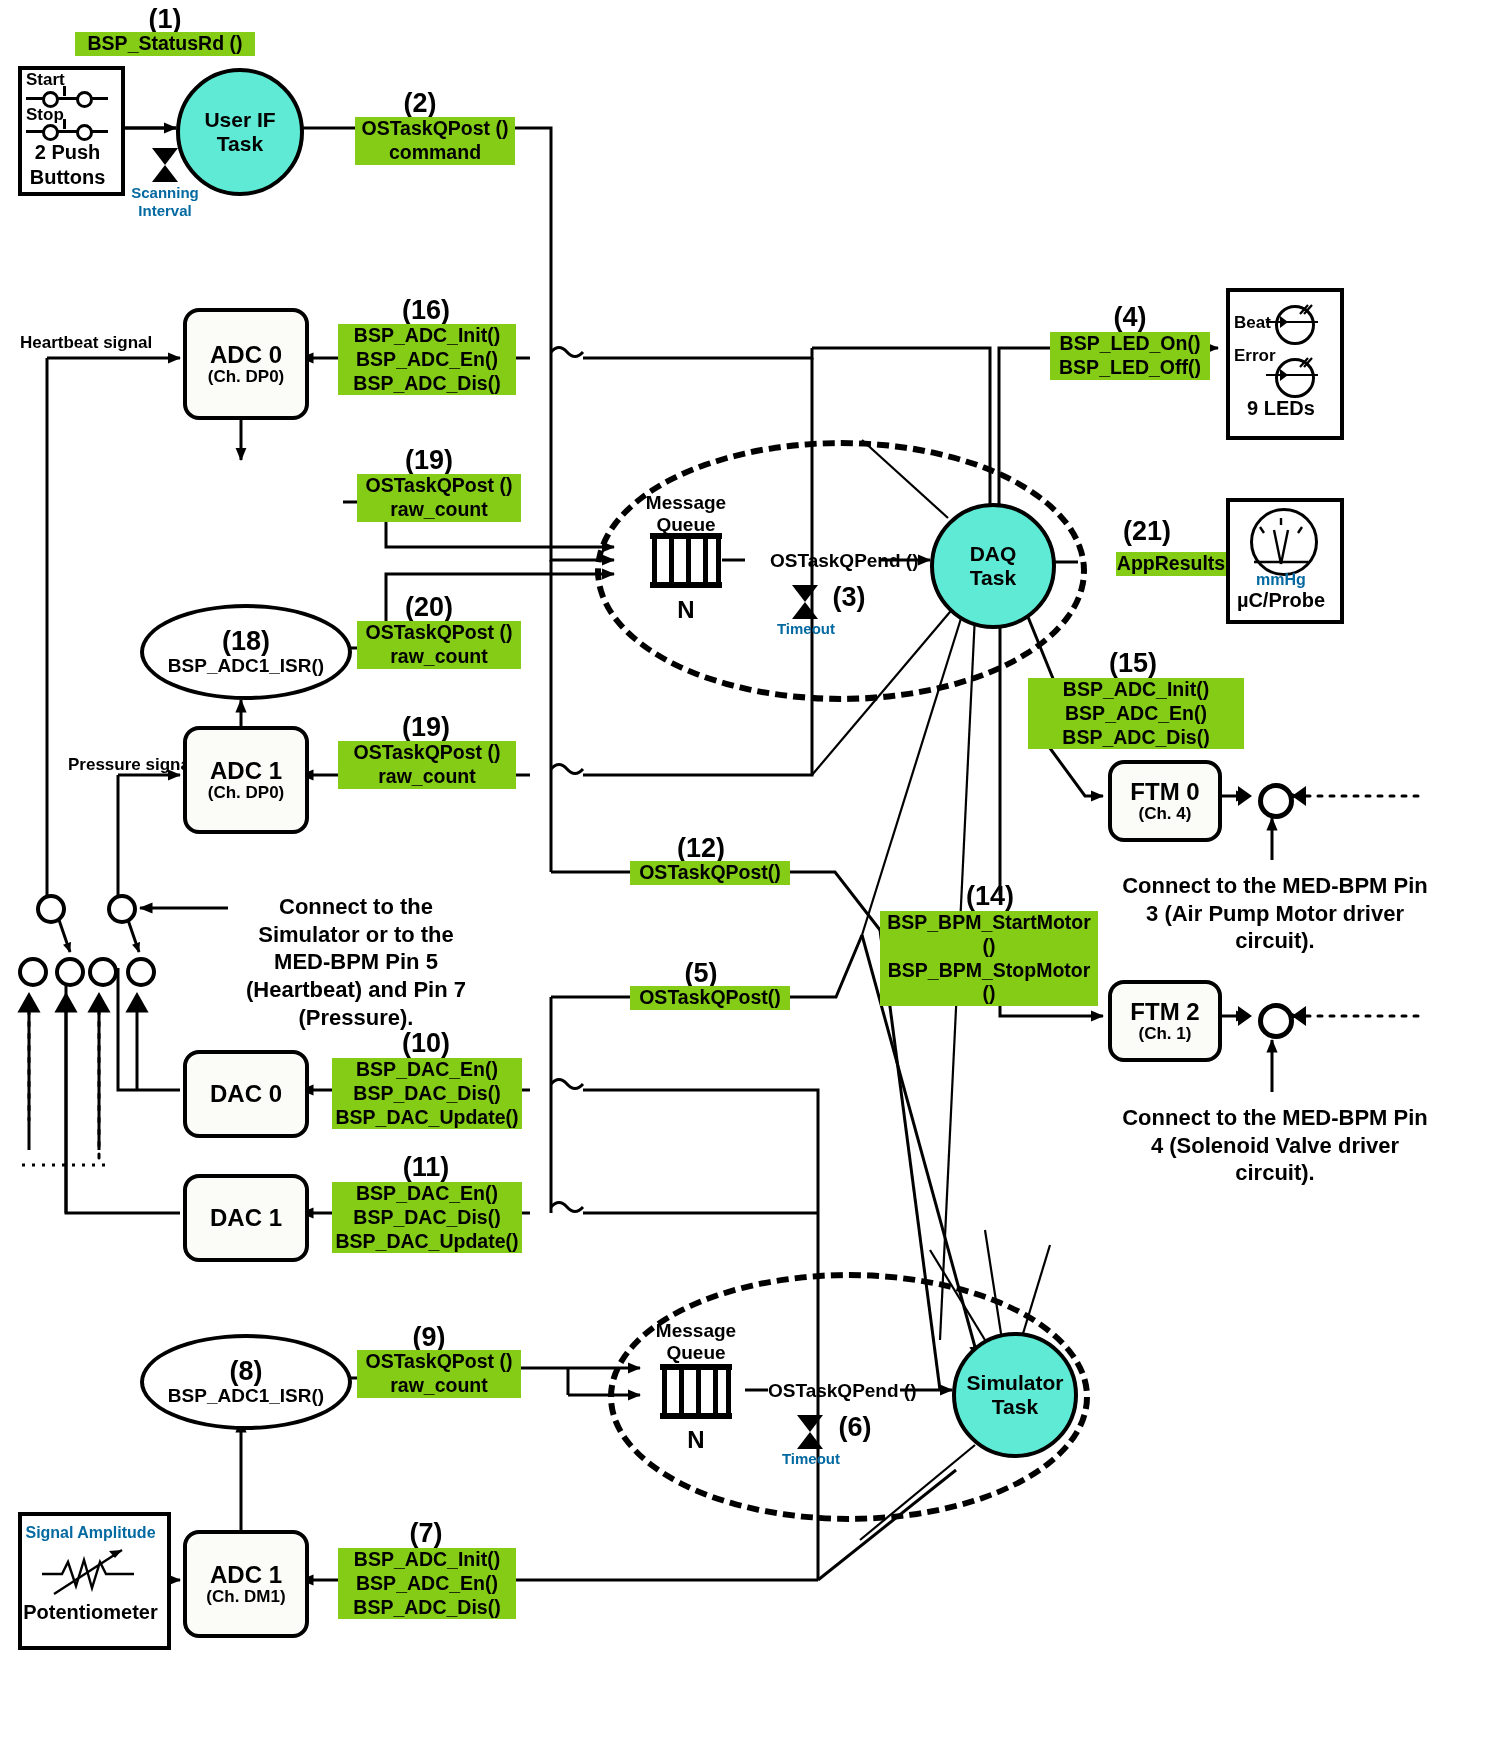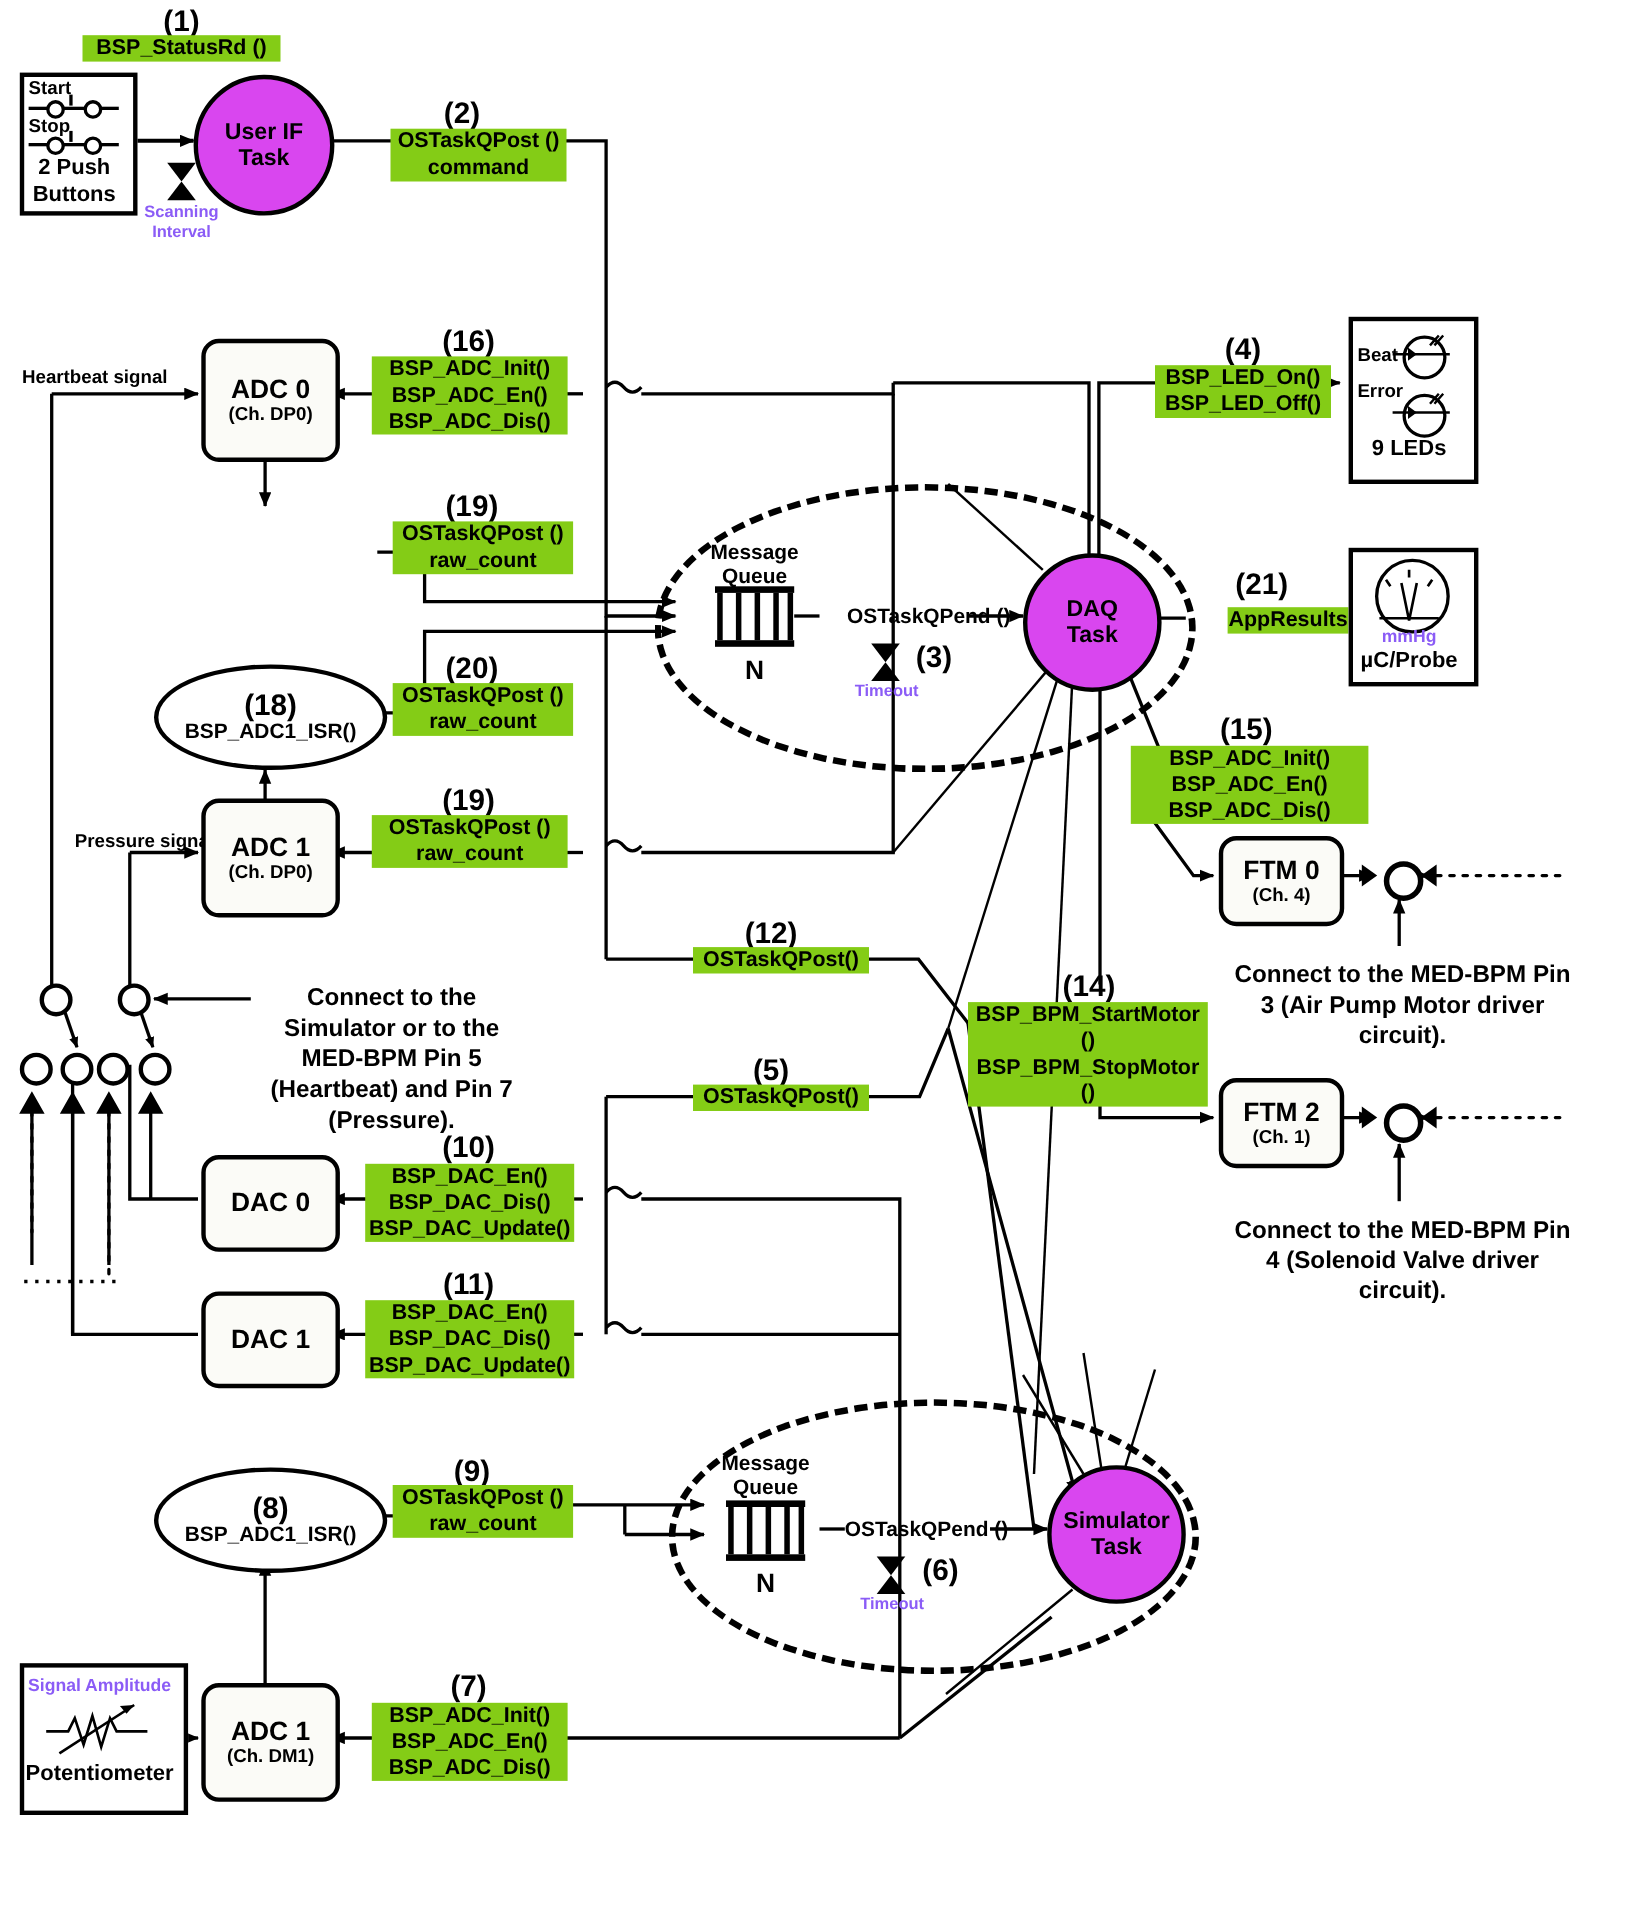--- a/index.html
+++ b/index.html
@@ -2,39 +2,39 @@
 <html><head>
 <meta charset="utf-8">
 <style>
   html,body{margin:0;padding:0;background:#fff;}
   body{font-family:"Liberation Sans",sans-serif;}
   #stage{position:relative;width:1502px;height:1755px;background:#fff;overflow:hidden;}
   #wires{position:absolute;inset:0;width:1502px;height:1755px;pointer-events:none;}
   .num{position:absolute;text-align:center;font-weight:bold;font-size:27px;color:#000;}
   .api{position:absolute;text-align:center;font-weight:bold;font-size:19.5px;color:#000;line-height:1.22;background:#84cc16;}
   .cap{position:absolute;text-align:center;font-weight:bold;font-size:22px;color:#000;line-height:1.26;}
-  .tiny{position:absolute;text-align:center;font-weight:bold;font-size:15px;color:#8b5cf6;line-height:1.2;}
+  .tiny{position:absolute;text-align:center;font-weight:bold;font-size:15px;color:#0369a1;line-height:1.2;}
 
   
   .rbox{position:absolute;border:4px solid #000;border-radius:16px;background:#fbfbf7;
         display:flex;flex-direction:column;align-items:center;justify-content:center;}
   .rbox .t1{font-weight:bold;font-size:24px;line-height:1.05;}
   .rbox .t2{font-weight:bold;font-size:17px;line-height:1.15;}
 
   
   .sbox{position:absolute;border:4px solid #000;background:#fff;}
 
   
   .ell{position:absolute;border:4px solid #000;border-radius:50%;background:#fff;
        display:flex;flex-direction:column;align-items:center;justify-content:center;}
   .ell .t1{font-weight:bold;font-size:27px;line-height:1.0;}
   .ell .t2{font-weight:bold;font-size:19px;line-height:1.15;}
 
   
-  .circ{position:absolute;border:4.5px solid #000;border-radius:50%;background:#d946ef;
+  .circ{position:absolute;border:4.5px solid #000;border-radius:50%;background:#5eead4;
         display:flex;flex-direction:column;align-items:center;justify-content:center;}
   .circ .t{font-weight:bold;font-size:21px;line-height:1.12;text-align:center;}
 
   
   .dashell{position:absolute;border:6px dashed #000;border-radius:50%;background:transparent;}
 
   
   .mq{position:absolute;}
   .mq .bar{position:absolute;left:0;width:100%;height:6px;background:#000;}
   .mq .tick{position:absolute;top:6px;width:5px;background:#000;}

